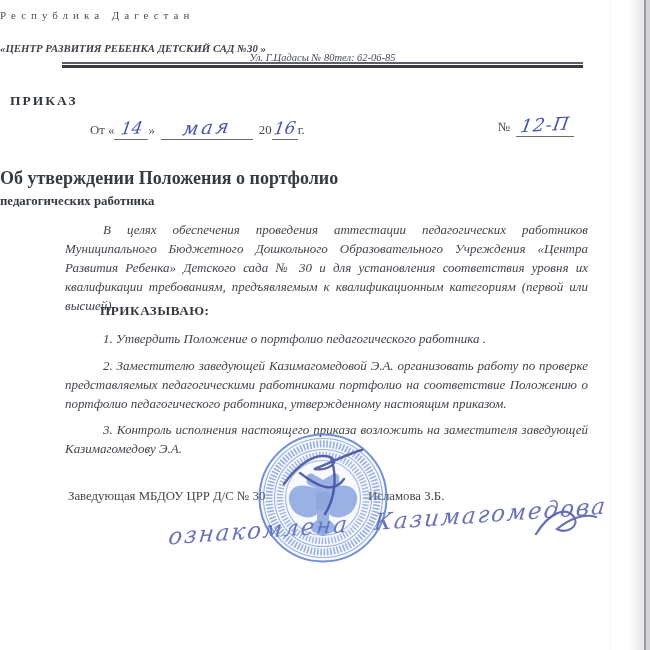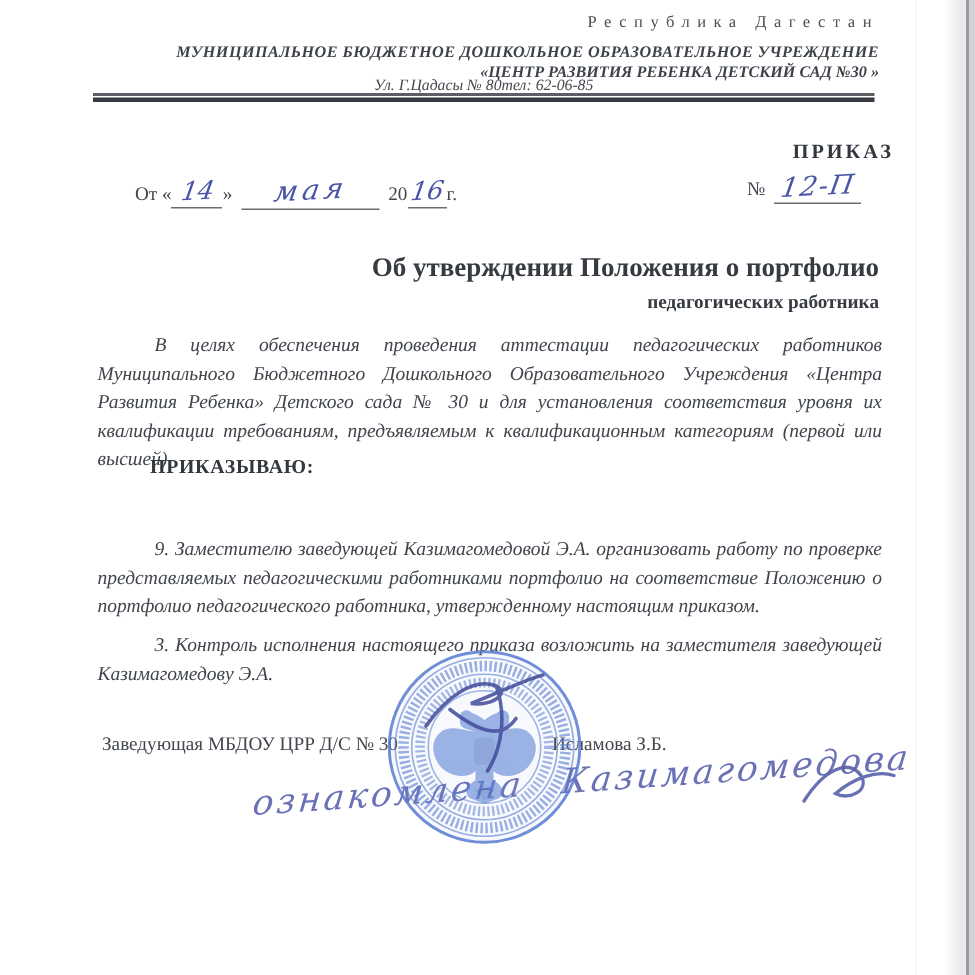--- a/index.html
+++ b/index.html
@@ -6,21 +6,21 @@
   body{
     width:650px;height:650px;overflow:hidden;
     background:#fbfbfc;
     font-family:"Liberation Serif", serif;
   }
   .page{
     position:relative;width:650px;height:650px;background:#ffffff;
     color:#3f444c;
   }
   .abs{position:absolute;}
-  .centered{left:0;width:586px;text-align:right;}
+  .centered{left:0;width:586px;text-align:left;}
 
   
   .region{top:9px;font-size:11px;letter-spacing:5px;color:#4a4f58;}
   .org1{top:29px;font-size:10.8px;font-style:italic;font-weight:bold;color:#3e434b;letter-spacing:.3px;}
   .org2{top:42px;font-size:10.8px;font-style:italic;font-weight:bold;color:#3e434b;}
   .addr-row{top:52px;left:62px;width:521px;display:flex;justify-content:center;
     font-size:10.5px;font-style:italic;color:#45494f;}
   .rule{top:62px;left:62px;width:521px;}
   .rule .thin{height:1.5px;background:#5c5f65;}
   .rule .thick{height:3px;background:#383b41;margin-top:1.5px;}
@@ -75,21 +75,20 @@
   .scan-dark{top:0;left:644px;width:2px;height:650px;background:#9a9b9f;}
   .scan-grey{top:0;left:646px;width:4px;height:650px;background:#d3d4d8;}
   .scan-faint{top:0;left:610px;width:1px;height:650px;background:rgba(60,60,70,.04);}
 </style>
 </head>
 <body>
 
 <div class="page">
 
   <div class="abs centered region">Республика Дагестан</div>
-  <div class="abs centered org1">МУНИЦИПАЛЬНОЕ  БЮДЖЕТНОЕ  ДОШКОЛЬНОЕ  ОБРАЗОВАТЕЛЬНОЕ  УЧРЕЖДЕНИЕ</div>
   <div class="abs centered org2">«ЦЕНТР РАЗВИТИЯ РЕБЕНКА ДЕТСКИЙ САД №30 »</div>
   <div class="abs addr-row">
     <span>Ул. Г.Цадасы  № 80</span>
     <span>тел:  62-06-85</span>
   </div>
   <div class="abs rule">
     <div class="thin"></div>
     <div class="thick"></div>
   </div>
 
@@ -111,21 +110,22 @@
     <span>№</span>
     <span class="gap"></span>
     <span class="u hw-num"><span class="hw">12-П</span></span>
   </div>
 
   <div class="abs centered title1">Об  утверждении Положения о портфолио</div>
   <div class="abs centered title2">педагогических работника</div>
 
   <div class="abs para indent preamble">В целях обеспечения проведения аттестации педагогических работников Муниципального Бюджетного Дошкольного Образовательного Учреждения «Центра Развития Ребенка» Детского сада № 30 и  для установления соответствия уровня их квалификации требованиям, предъявляемым к квалификационным категориям (первой или высшей)</div>
   <div class="abs resolve">ПРИКАЗЫВАЮ:</div>
-  <div class="abs para indent item2">9. Заместителю заведующей Казимагомедовой Э.А. организовать работу по проверке представляемых педагогическими работниками портфолио на соответствие Положению о портфолио педагогического работника, утвержденному настоящим приказом.</div>
+  <div class="abs para indent item1">1. Утвердить Положение о портфолио педагогического работника .</div>
+  <div class="abs para indent item2">2. Заместителю заведующей Казимагомедовой Э.А. организовать работу по проверке представляемых педагогическими работниками портфолио на соответствие Положению о портфолио педагогического работника, утвержденному настоящим приказом.</div>
   <div class="abs para indent item3">3. Контроль исполнения настоящего приказа возложить на заместителя заведующей Казимагомедову Э.А.</div>
 
   <div class="abs sig-pos">Заведующая МБДОУ ЦРР Д/С № 30</div>
   <div class="abs sig-name">Исламова З.Б.</div>
   <div class="abs hand-note">ознакомлена  Казимагомедова</div>
 
   <svg class="abs stamp-svg" viewBox="0 0 136 136">
     <circle cx="68" cy="68" r="64" fill="#8fb0e4" opacity="0.07"></circle>
     <circle cx="68" cy="68" r="63.5" fill="none" stroke="#577bd0" stroke-width="2" opacity="0.85"></circle>
     <circle cx="68" cy="68" r="59.5" fill="none" stroke="#577bd0" stroke-width="1.1" opacity="0.6"></circle>

